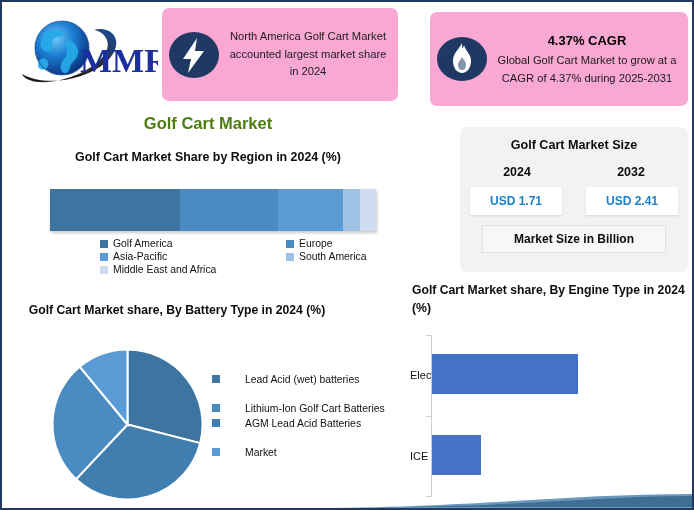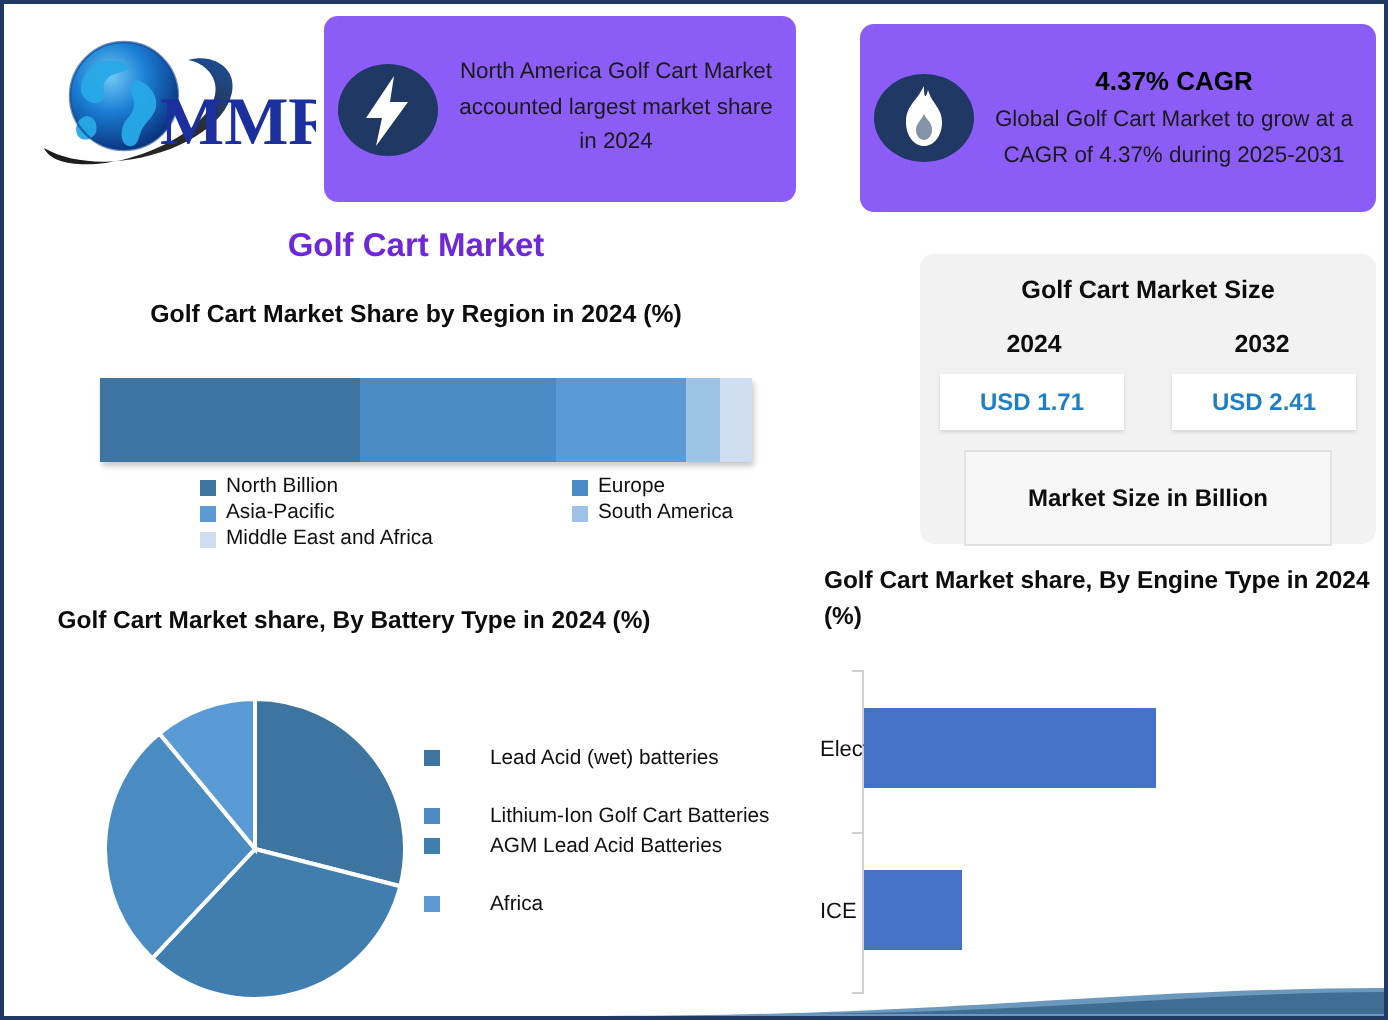--- a/index.html
+++ b/index.html
@@ -18,21 +18,21 @@
 
   
   #logo {
     position: absolute; left: 8px; top: 8px;
     width: 148px; height: 86px;
   }
   #logo svg { display:block; }
 
   .fact-card {
     position: absolute;
-    background: #8b5cf6;
+    background: #f9a8d4;
     border-radius: 7px;
     display: flex;
     align-items: center;
     padding: 6px 8px 6px 6px;
   }
   #fact-left  { left: 160px; top: 6px;  width: 236px; height: 93px; }
   #fact-right { left: 428px; top: 10px; width: 258px; height: 94px; }
 
   .fact-icon {
     flex: 0 0 auto;
@@ -52,21 +52,21 @@
     font-weight: bold;
     font-size: 13px;
     color: #000;
     margin-bottom: 1px;
   }
 
   
   #main-title {
     position: absolute; left: 0; top: 112px; width: 412px;
     text-align: center;
-    font-size: 16.5px; font-weight: bold; color: #6d28d9;
+    font-size: 16.5px; font-weight: bold; color: #4d7c0f;
   }
   #region-title {
     position: absolute; left: 0; top: 148px; width: 412px;
     text-align: center;
     font-size: 12.4px; font-weight: bold; color: #0d0d0d;
   }
 
   
   #stacked-bar {
     position: absolute; left: 48px; top: 187px;
@@ -114,21 +114,21 @@
     font-weight: bold; font-size: 12px;
     padding: 7px 0;
     box-shadow: 0 1px 2px rgba(0,0,0,0.12);
   }
   #size-note {
     margin: 10px 22px 0 22px;
     background: #f7f7f7;
     border: 1px solid #e2e2e2;
     text-align: center;
     font-size: 12px; font-weight: bold; color: #0d0d0d;
-    padding: 16px 0;
+    padding: 6px 0;
   }
 
   
   #battery-title {
     position: absolute; left: 10px; top: 300px; width: 330px;
     text-align: center;
     font-size: 12.2px; font-weight: bold; color: #0d0d0d;
     line-height: 1.45;
   }
   #pie-wrap { position: absolute; left: 48px; top: 345px; width: 155px; height: 155px; }
@@ -235,21 +235,21 @@
     <div class="seg" style="width: 30%; background: rgb(75, 139, 196);"></div>
     <div class="seg" style="width: 20%; background: rgb(91, 155, 213);"></div>
     <div class="seg" style="width: 5%; background: rgb(157, 195, 230);"></div>
     <div class="seg" style="width: 5%; background: rgb(207, 221, 240);"></div>
   </div>
 
   <div id="region-legend">
     <div class="row">
       <div class="li c1">
         <span class="swatch" style="background: rgb(62, 116, 160);"></span>
-        <span>North Billion</span>
+        <span>Golf America</span>
       </div>
       <div class="li">
         <span class="swatch" style="background: rgb(75, 139, 196);"></span>
         <span>Europe</span>
       </div>
     </div>
     <div class="row">
       <div class="li c1">
         <span class="swatch" style="background: rgb(91, 155, 213);"></span>
         <span>Asia-Pacific</span>
@@ -298,21 +298,21 @@
     <div class="bl tight">
       <span class="swatch" style="background: rgb(74, 140, 194);"></span>
       <span class="txt">Lithium-Ion Golf Cart Batteries</span>
     </div>
     <div class="bl">
       <span class="swatch" style="background: rgb(65, 126, 176);"></span>
       <span class="txt">AGM Lead Acid Batteries</span>
     </div>
     <div class="bl" style="margin-top:3px">
       <span class="swatch" style="background: rgb(91, 155, 213);"></span>
-      <span class="txt">Africa</span>
+      <span class="txt">Market</span>
     </div>
   </div>
 
   <div id="engine-title">Golf Cart Market share, By Engine Type in 2024  (%)</div>
   <div id="engine-chart">
     <div id="engine-axis"></div>
     <div class="tick" style="top:3px"></div>
     <div class="tick" style="top:84px"></div>
     <div class="tick" style="top:164px"></div>
 

